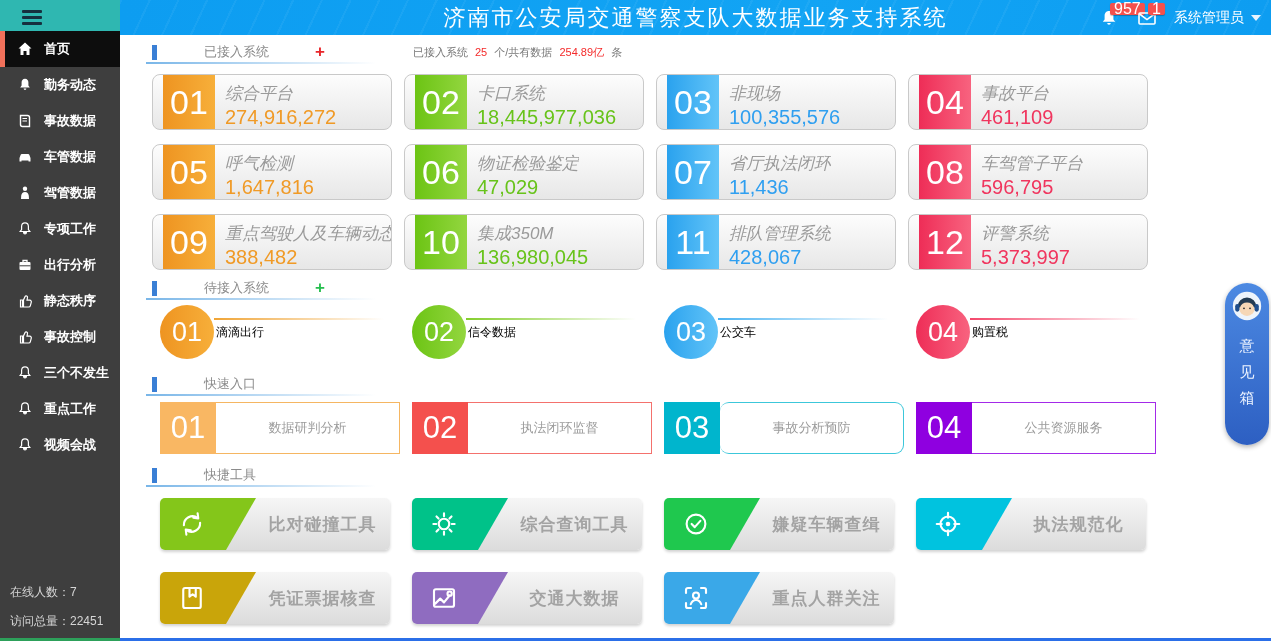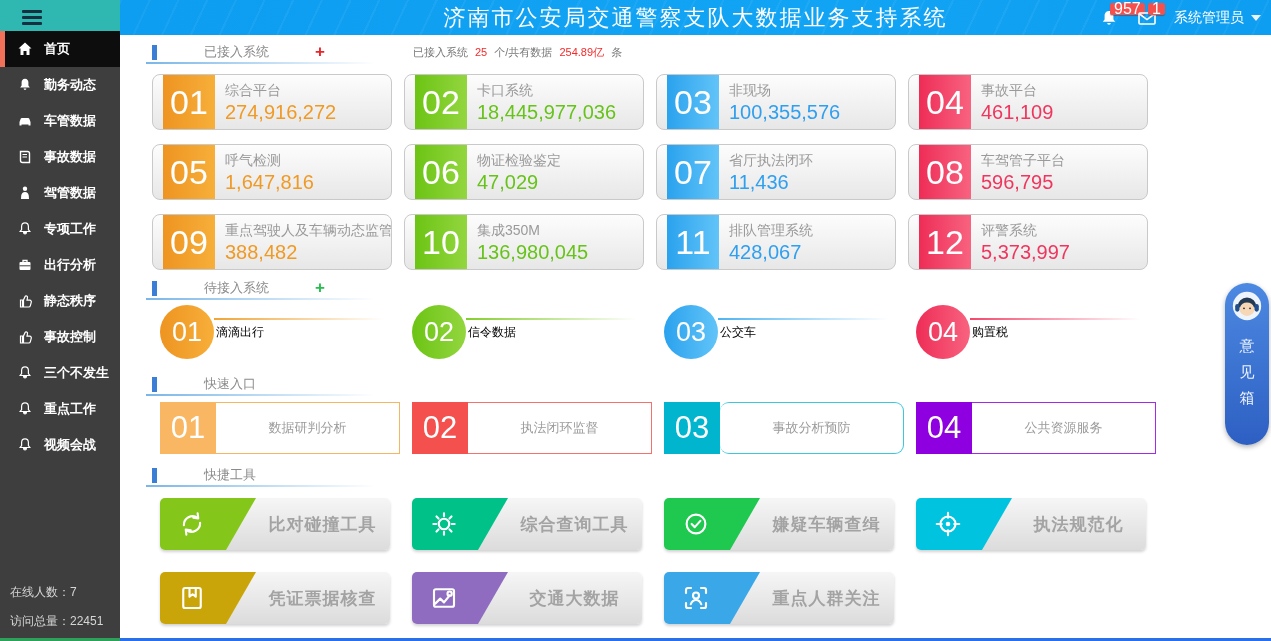--- a/index.html
+++ b/index.html
@@ -49,21 +49,21 @@
 
   .sec1 { margin-top:8px; }
   .grid { display:grid; grid-template-columns:repeat(4,240px); gap:14px 12px; margin-top:13px; }
 
   
   .card { height:56px; border:1px solid #c9c9c9; border-radius:8px; background:linear-gradient(180deg,#fdfdfd,#e7e7e7);
     display:flex; align-items:stretch; padding-left:10px; cursor:pointer; overflow:hidden; }
   .stripe { width:52px; flex:0 0 52px; display:flex; align-items:center; justify-content:center; }
   .stripe .num { color:#fff; font-size:34px; font-weight:200; line-height:1; }
   .cinfo { padding:7px 0 0 10px; overflow:hidden; white-space:nowrap; }
-  .cname { font-size:14px; color:#9a9a9a; }
+  .cname { font-size:17px; color:#9a9a9a;font-style:italic; }
   .cval { font-size:20px; line-height:24px; }
   .s-orange { background:linear-gradient(90deg,#ee9421,#f7af3a); }
   .s-green  { background:linear-gradient(90deg,#6cc414,#93d63f); }
   .s-blue   { background:linear-gradient(90deg,#2aa2ee,#62c4f8); }
   .s-pink   { background:linear-gradient(90deg,#ee2d57,#f8637f); }
   .t-orange { color:#f09a26; } .t-green { color:#67c31a; } .t-blue { color:#2f9ff0; } .t-pink { color:#f0355e; }
 
   .sec2 { margin-top:9px; }
   
   .pgrid { display:grid; grid-template-columns:repeat(4,240px); gap:12px; margin-top:8px; margin-left:8px; }
@@ -159,30 +159,30 @@
     <span class="lbl">首页</span>
   </div>
   <div class="sb-item">
     <svg class="sb-icon" viewBox="0 0 16 16">
         <path d="M8 1.8c-2.3 0-3.4 1.8-3.4 3.8v3L3.2 10.5h9.6L11.4 8.6v-3c0-2-1.1-3.8-3.4-3.8zM6.6 11.5a1.4 1.4 0 0 0 2.8 0z" fill="#fff"></path>
       </svg>
     <span class="lbl">勤务动态</span>
   </div>
   <div class="sb-item">
     <svg class="sb-icon" viewBox="0 0 16 16">
-        <path d="M2.5 9l1.2-3.2c.2-.5.6-.8 1.1-.8h6.4c.5 0 .9.3 1.1.8L13.5 9v3.5h-2v-1h-7v1h-2z" fill="#fff"></path>
-      </svg>
-    <span class="lbl">车管数据</span>
-  </div>
-  <div class="sb-item">
-    <svg class="sb-icon" viewBox="0 0 16 16">
         <path d="M3.5 2.5h7a2 2 0 0 1 2 2V13.5h-7a2 2 0 0 1-2-2z" fill="none" stroke="#fff" stroke-width="1.4"></path>
         <path d="M5.5 5.5h4.5M5.5 8h4.5" stroke="#fff" stroke-width="1.2"></path>
       </svg>
     <span class="lbl">事故数据</span>
+  </div>
+  <div class="sb-item">
+    <svg class="sb-icon" viewBox="0 0 16 16">
+        <path d="M2.5 9l1.2-3.2c.2-.5.6-.8 1.1-.8h6.4c.5 0 .9.3 1.1.8L13.5 9v3.5h-2v-1h-7v1h-2z" fill="#fff"></path>
+      </svg>
+    <span class="lbl">车管数据</span>
   </div>
   <div class="sb-item">
     <svg class="sb-icon" viewBox="0 0 16 16">
         <circle cx="8" cy="3.8" r="2.2" fill="#fff"></circle>
         <path d="M8 7c-2.2 0-3.5 1.5-3.8 3.8L4 14h8l-.2-3.2C11.5 8.5 10.2 7 8 7z" fill="#fff"></path>
       </svg>
     <span class="lbl">驾管数据</span>
   </div>
   <div class="sb-item">
     <svg class="sb-icon" viewBox="0 0 16 16">

